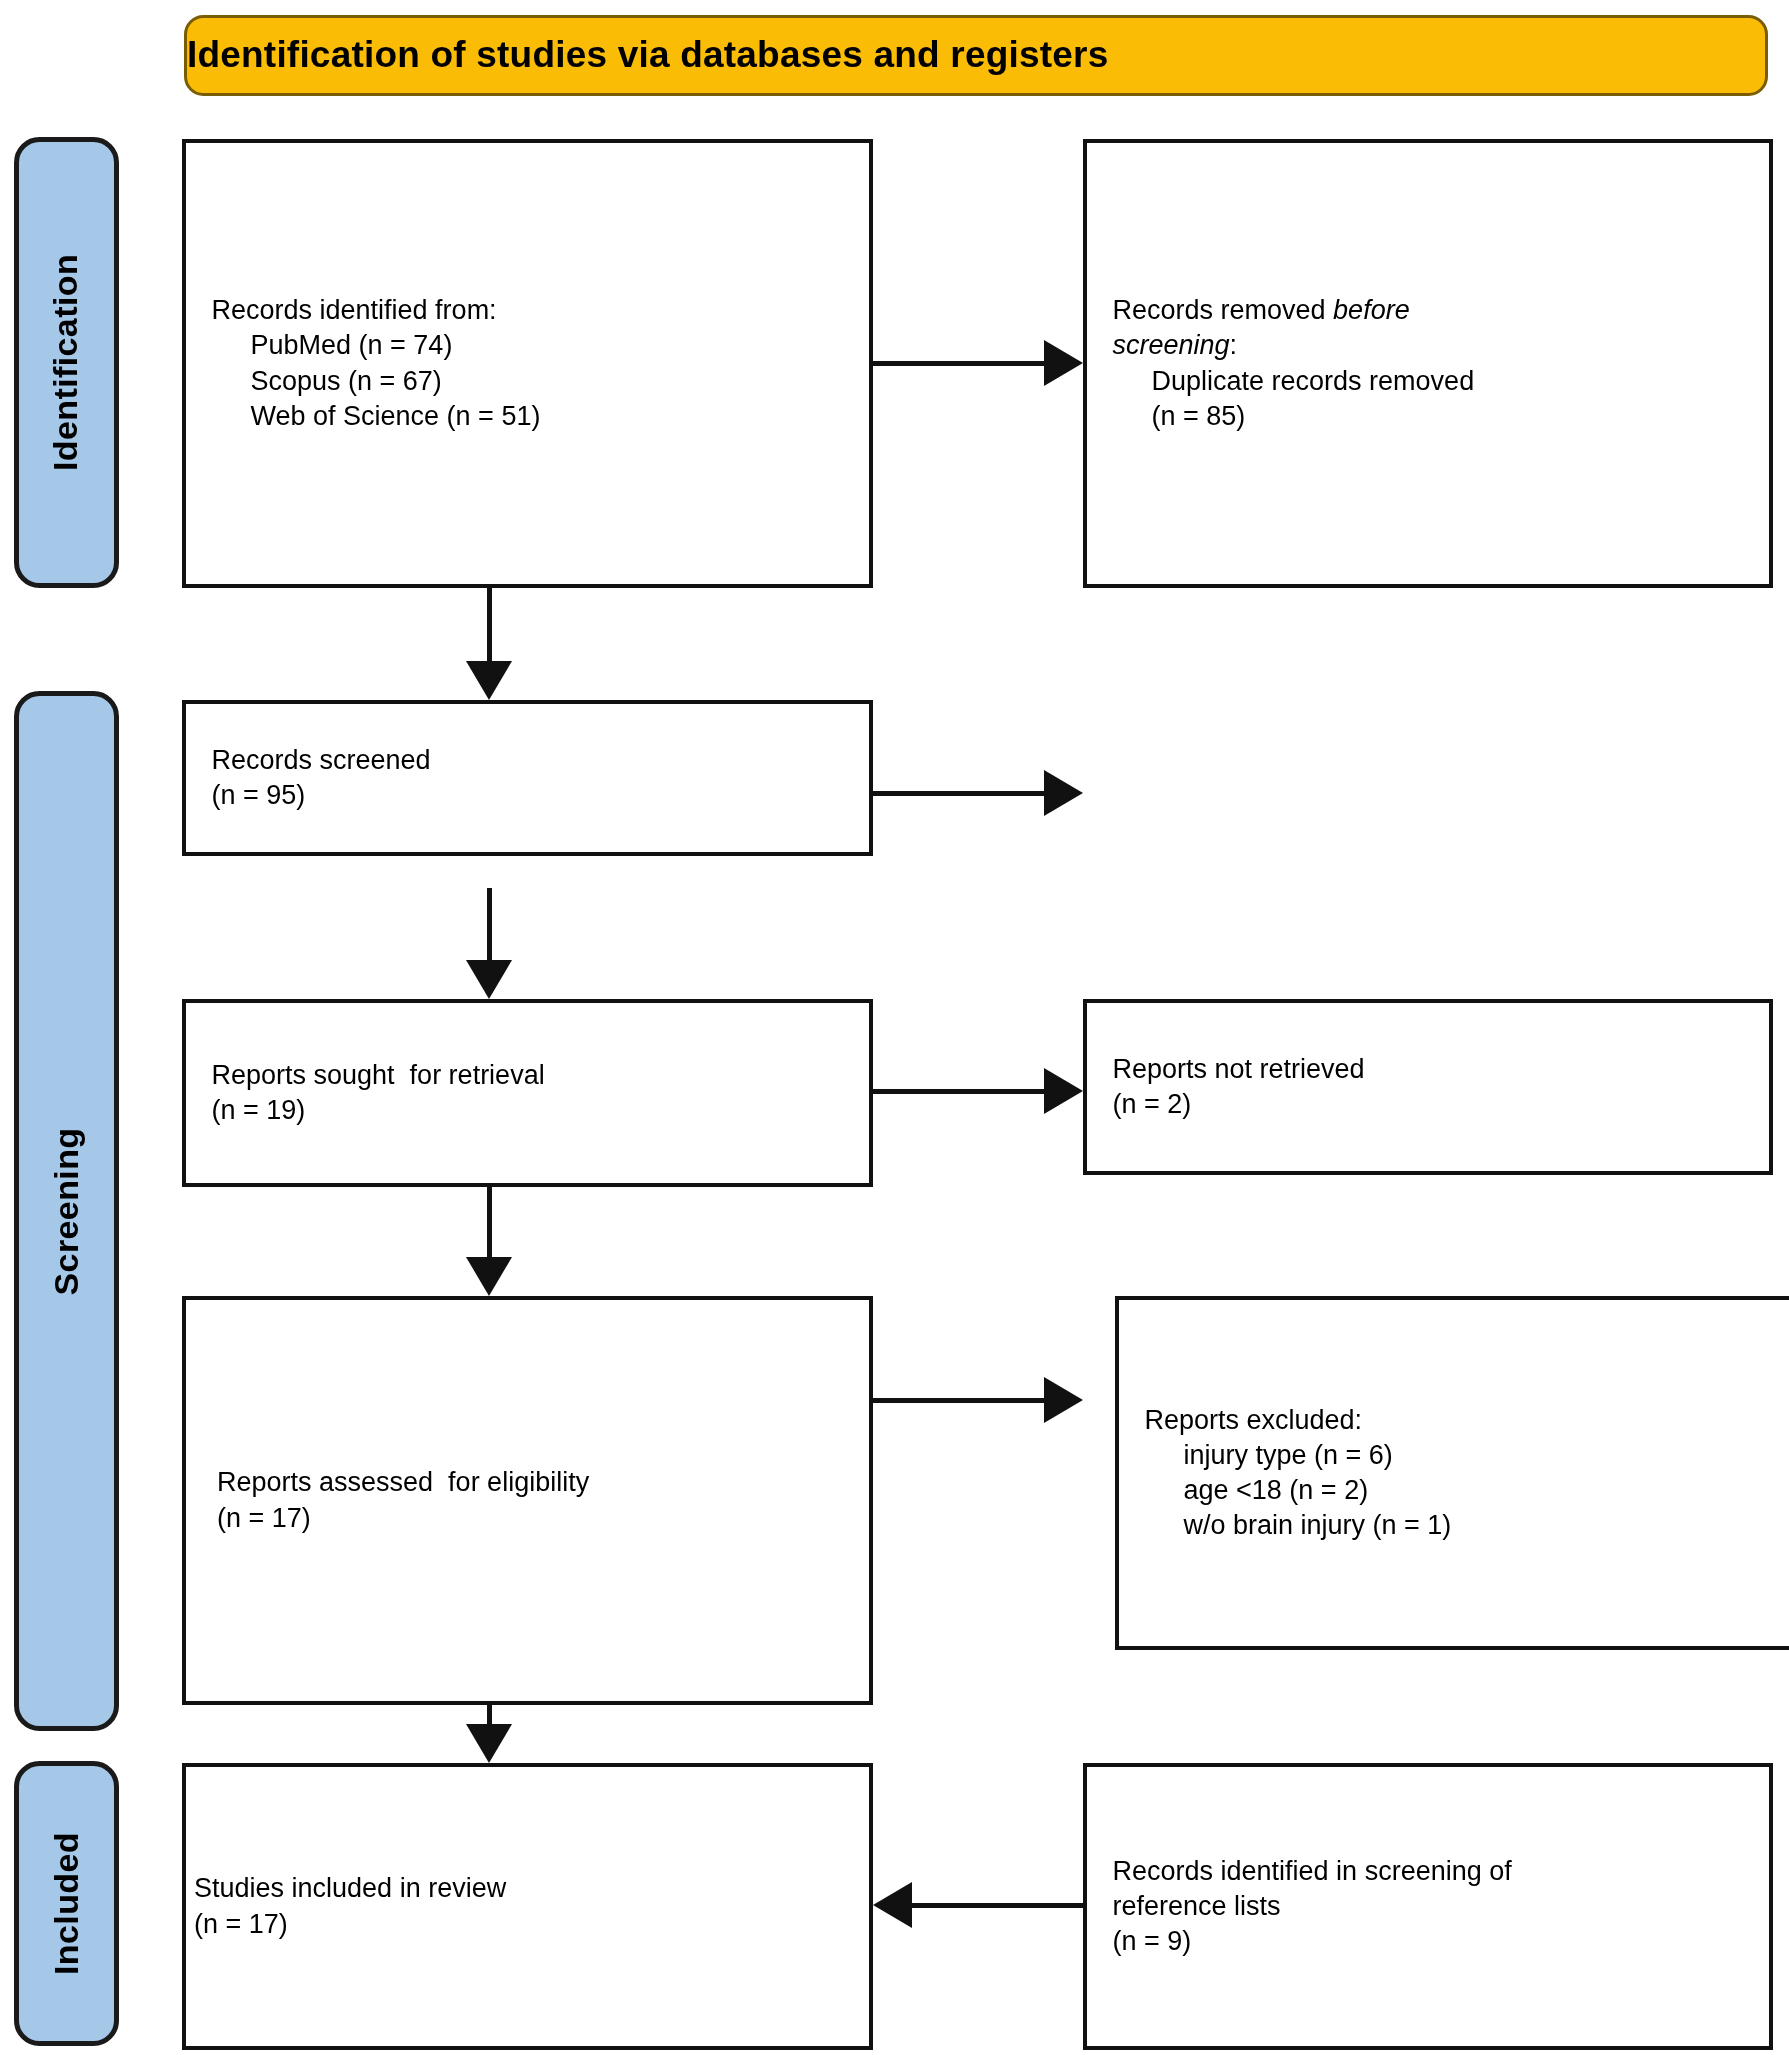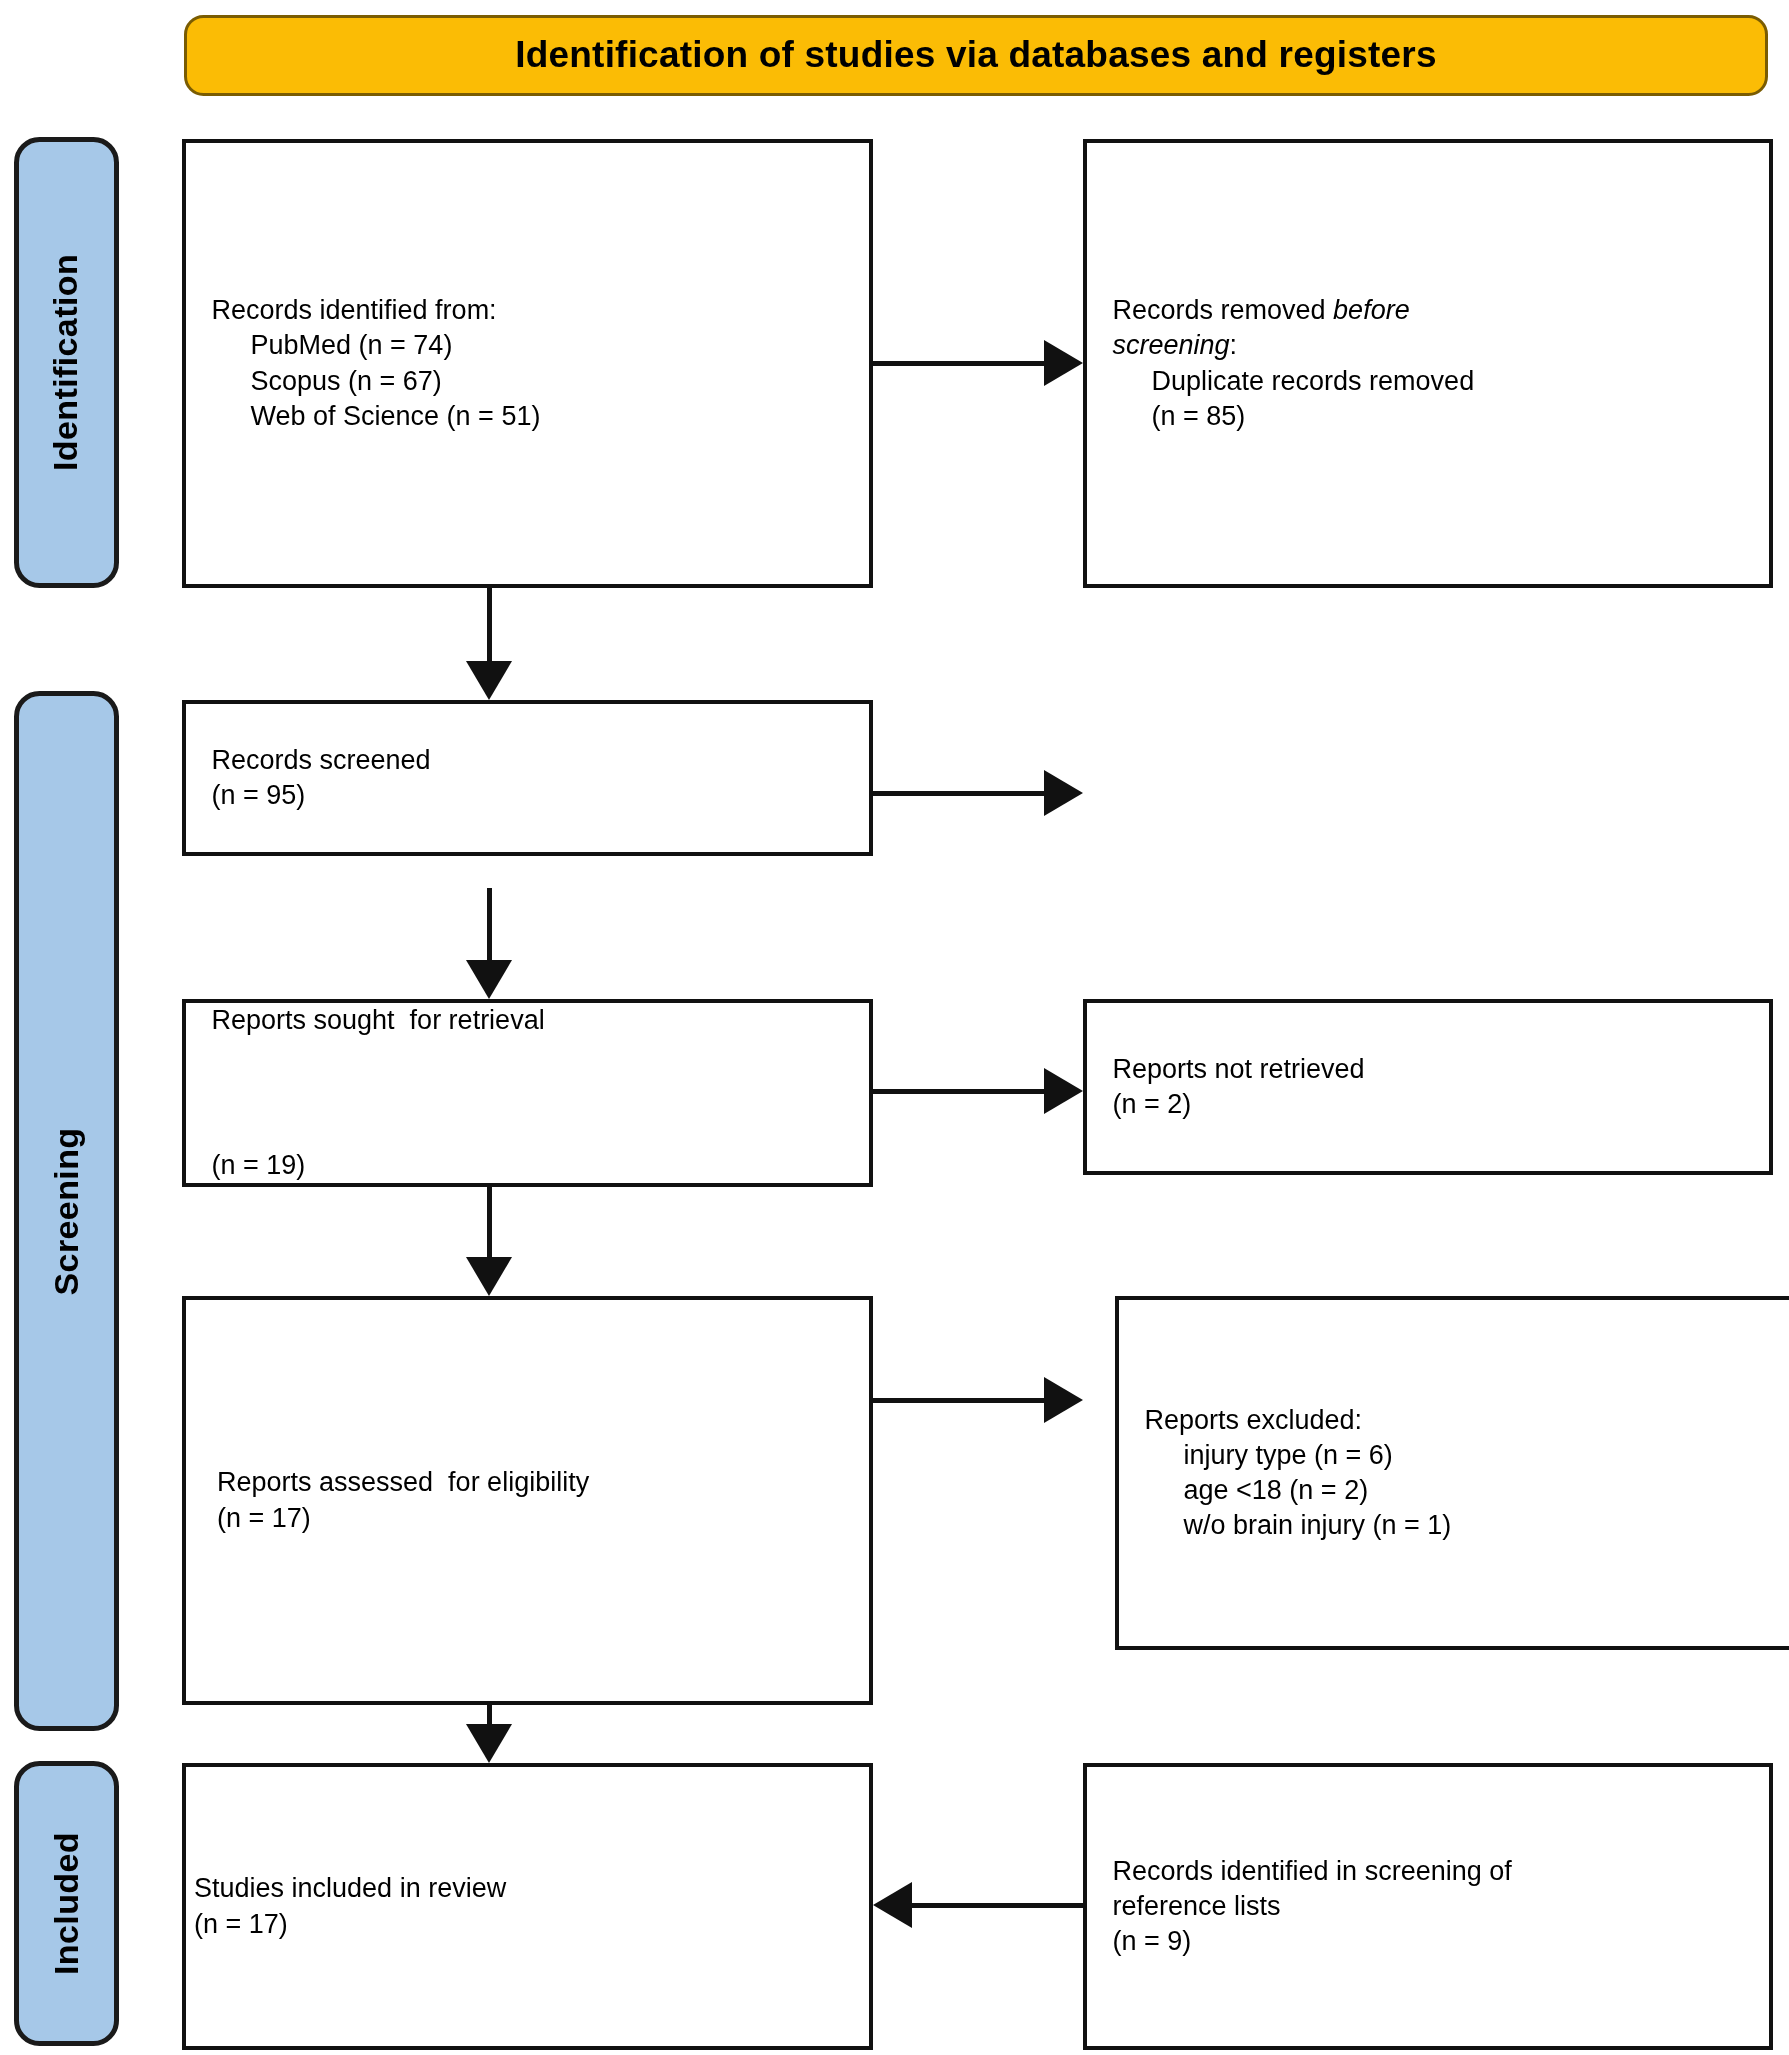--- a/index.html
+++ b/index.html
@@ -26,21 +26,21 @@
     left: 184px;
     top: 15px;
     width: 1584px;
     height: 81px;
     background: #FBBC05;
     border: 3.8px solid #7a5c02;
     border-radius: 19.5px;
     box-sizing: border-box;
     display: flex;
     align-items: center;
-    justify-content: center;
+    justify-content: flex-start;
   }
   .header-banner .header-title {
     font-size: 37px;
     font-weight: bold;
     color: #000000;
     letter-spacing: 0.2px;
     text-align: center;
     line-height: 1.1;
   }
 
@@ -84,21 +84,21 @@
     font-size: 27px;
     line-height: 1.30;
     color: #000000;
     white-space: pre;
   }
   .flow-box .line.indent { padding-left: 39px; }
 
   
   #box-identified   { left: 182px; top: 139px;  width: 691px;  height: 449px; }
   #box-screened     { left: 182px; top: 700px;  width: 691px;  height: 156px; }
-  #box-sought       { left: 182px; top: 999px; width: 691px;  height: 188px; justify-content: space-between; }
+  #box-sought       { left: 182px; top: 999px; width: 691px;  height: 188px; }
   #box-assessed     { left: 182px; top: 1296px; width: 691px;  height: 409px; padding-left: 31px; }
   #box-included     { left: 182px; top: 1763px; width: 691px;  height: 287px; padding-left: 8px; }
 
   
   #box-removed      { left: 1083px; top: 139px;  width: 690px; height: 449px; }
   #box-excluded-rec { left: 1083px; top: 700px;  width: 690px; height: 188px; }
   #box-not-retr     { left: 1083px; top: 999px; width: 690px; height: 176px; }
   #box-excluded-rep { left: 1115px; top: 1296px; width: 690px; height: 354px; }
   #box-refs         { left: 1083px; top: 1763px; width: 690px; height: 287px; }
 

